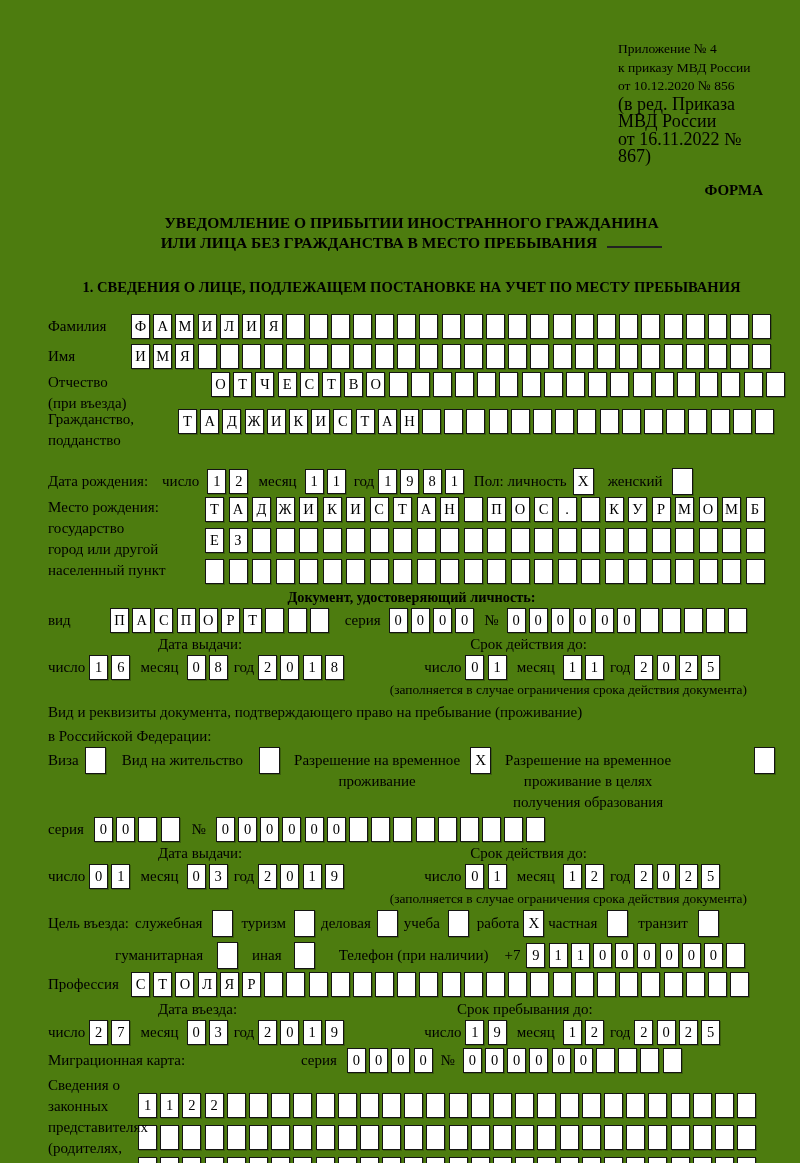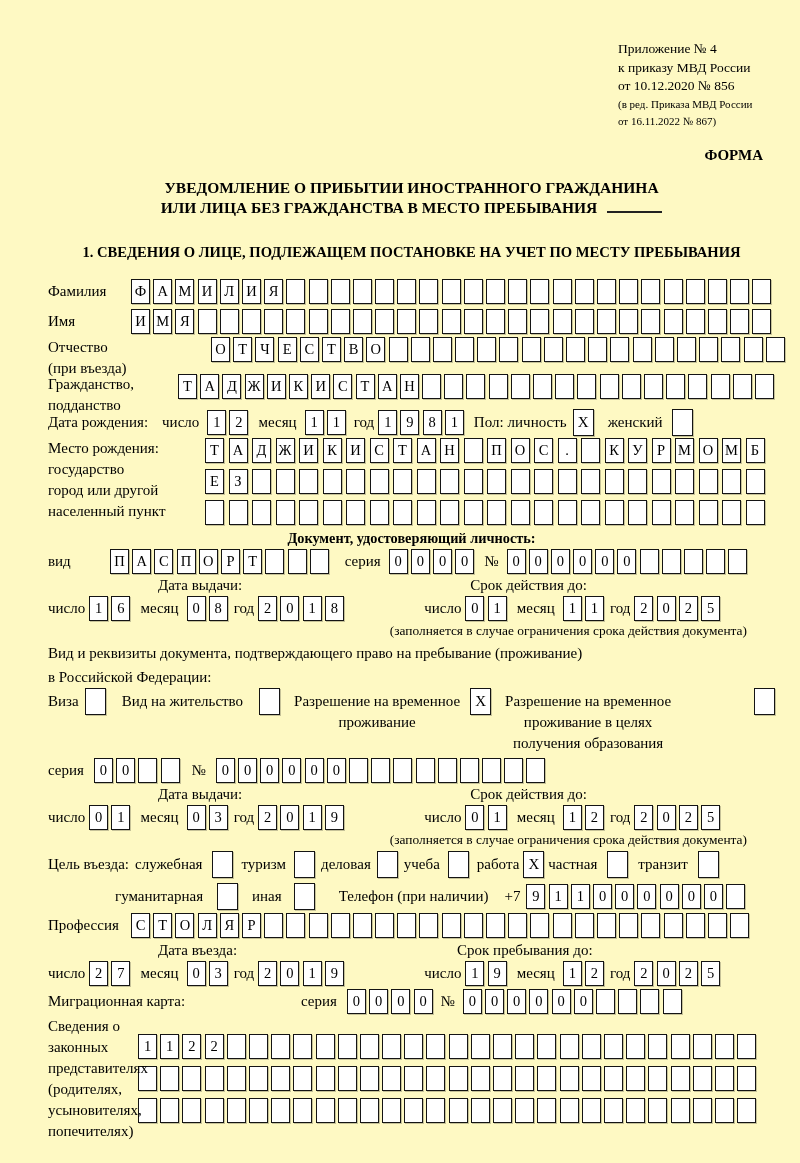--- a/index.html
+++ b/index.html
@@ -1,20 +1,20 @@
 <!DOCTYPE html>
 <html><head>
 <meta charset="utf-8">
 <style>
   html,body { margin:0; padding:0; background:#fff; }
   body { width:800px; height:1163px; font-family:"Liberation Serif", serif; color:#000; }
-  .page { position:relative; box-sizing:border-box; width:800px; height:1163px; background:#fef9c3;
+  .page { position:relative; box-sizing:border-box; width:800px; height:1163px; background:#4d7c0f;
           padding:40px 25px 0 48px; overflow:hidden; }
   .top-right { margin-left:570px; font-size:13.5px; line-height:18.5px; }
-  .top-right .sub { font-size:11px; line-height:17.5px; }
+  .top-right .sub { font-size:18px; line-height:17.5px; }
   .top-right .sub:first-of-type { margin-top:3px; }
   .forma { text-align:right; margin:16px 12px 0 0; font-weight:bold; font-size:15px; }
   .title { text-align:center; font-weight:bold; font-size:15.5px; line-height:20px; margin-top:14px; }
   .blank-line { display:inline-block; width:55px; border-bottom:2px solid #222; margin-left:10px; vertical-align:baseline; }
   .sec1 { text-align:center; font-weight:bold; font-size:14.6px; margin-top:26px; }
   .frow { display:flex; align-items:center; font-size:15px; }
   .lbl { flex:none; }
   .lbl-col { flex:none; position:relative; align-self:flex-start; line-height:21px; }
   .lbl-col .l2abs { position:absolute; left:0; top:21px; white-space:nowrap; }
   .w83{width:83px}.w163{width:163px}.w130{width:130px}.w157{width:157px}.w62{width:62px}.w90{width:90px}.w205{width:205px}
@@ -29,21 +29,21 @@
   .cellcol { display:flex; flex-direction:column; gap:6px; }
   .dochead { text-align:center; font-weight:bold; font-size:14.3px; margin-top:5px; }
   .dhdr { display:flex; font-size:15px; }
   .note { font-size:13.4px; text-align:right; margin-right:28px; }
   .permits { display:flex; align-items:flex-start; font-size:15px; line-height:21px; }
   .ctr { text-align:center; }
   .ml4{margin-left:4px}.ml6{margin-left:6px}.ml8{margin-left:8px}.ml10{margin-left:10px}
   .ml12{margin-left:12px}.ml14{margin-left:14px}.ml16{margin-left:16px}
   .rgrp { margin-left:auto; display:flex; align-items:center; margin-right:55px; }
   .mt2{margin-top:2px}.mt3{margin-top:3px}.mt5{margin-top:5px}.mt7{margin-top:7px}
-  .mt12{margin-top:12px}.mt18{margin-top:18px}.mt22{margin-top:10px}
+  .mt12{margin-top:12px}.mt18{margin-top:18px}.mt22{margin-top:34px}
 </style>
 </head>
 <body>
 
 <div class="page">
 
   <div class="top-right">
     <div>Приложение № 4</div>
     <div>к приказу МВД России</div>
     <div>от 10.12.2020 № 856</div>

